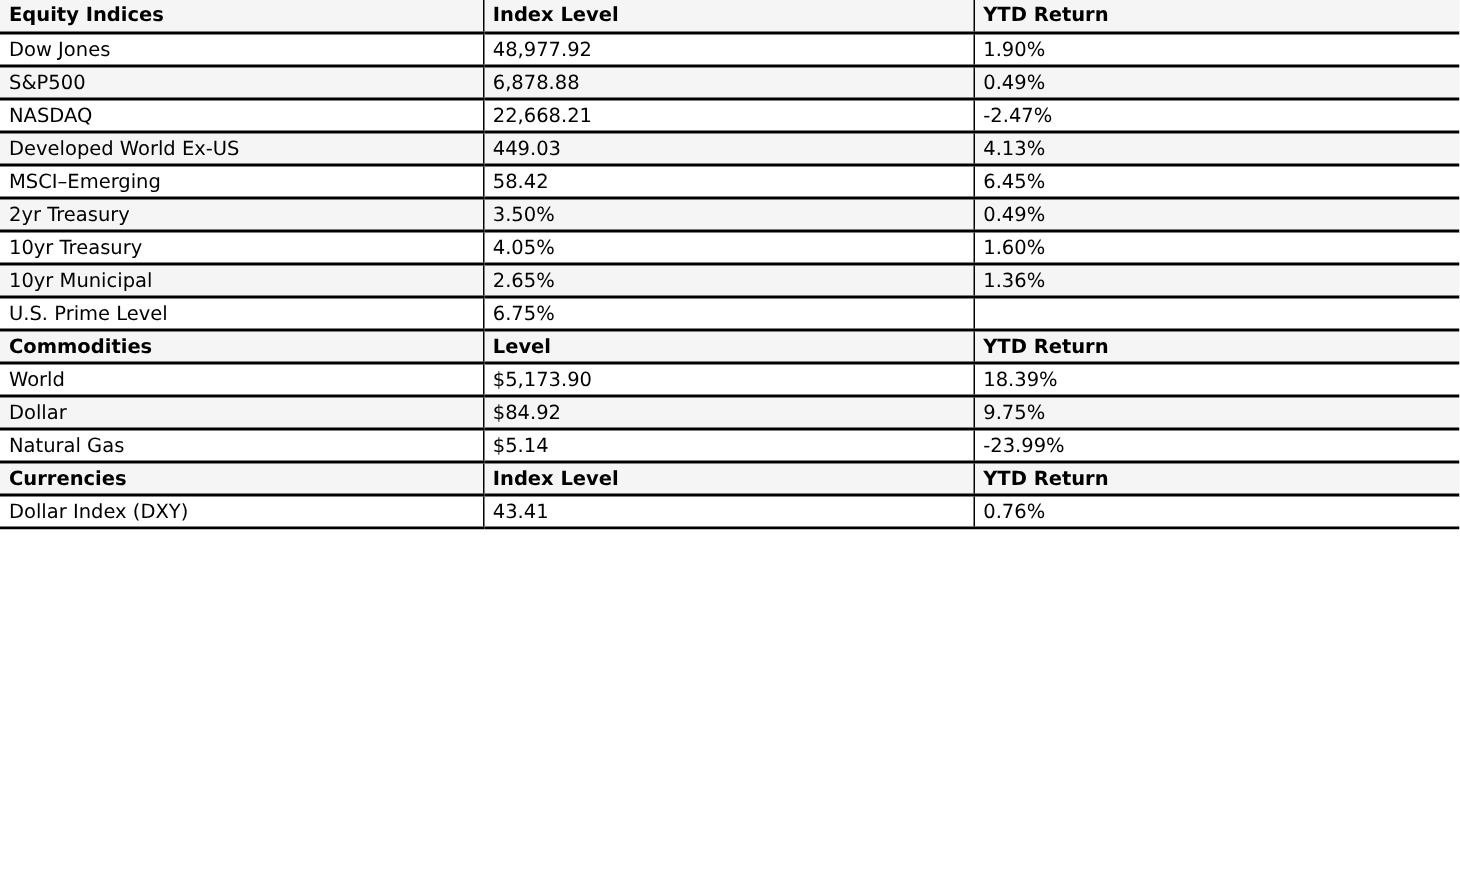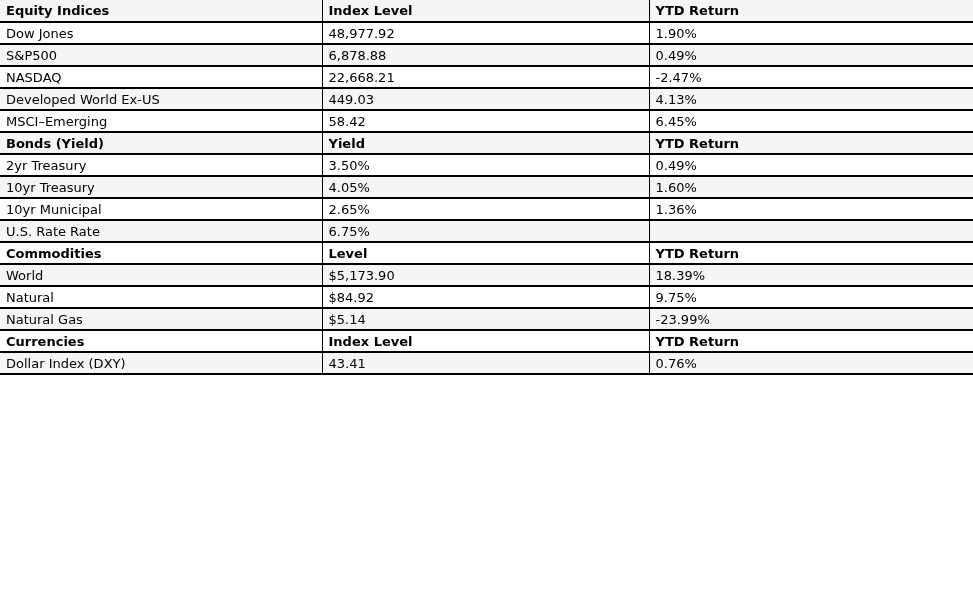--- a/index.html
+++ b/index.html
@@ -68,58 +68,53 @@
       <td>Developed World Ex-US</td>
       <td>449.03</td>
       <td>4.13%</td>
     </tr>
     <tr>
       <td>MSCI–Emerging</td>
       <td>58.42</td>
       <td>6.45%</td>
     </tr>
 
-    <tr class="section-header">
-      <td>Bonds (Yield)</td>
-      <td>Yield</td>
-      <td>YTD Return</td>
-    </tr>
     <tr>
       <td>2yr Treasury</td>
       <td>3.50%</td>
       <td>0.49%</td>
     </tr>
     <tr>
       <td>10yr Treasury</td>
       <td>4.05%</td>
       <td>1.60%</td>
     </tr>
     <tr>
       <td>10yr Municipal</td>
       <td>2.65%</td>
       <td>1.36%</td>
     </tr>
     <tr>
-      <td>U.S. Rate Rate</td>
+      <td>U.S. Prime Level</td>
       <td>6.75%</td>
       <td></td>
     </tr>
 
     <tr class="section-header">
       <td>Commodities</td>
       <td>Level</td>
       <td>YTD Return</td>
     </tr>
     <tr>
       <td>World</td>
       <td>$5,173.90</td>
       <td>18.39%</td>
     </tr>
     <tr>
-      <td>Natural</td>
+      <td>Dollar</td>
       <td>$84.92</td>
       <td>9.75%</td>
     </tr>
     <tr>
       <td>Natural Gas</td>
       <td>$5.14</td>
       <td>-23.99%</td>
     </tr>
 
     <tr class="section-header">

